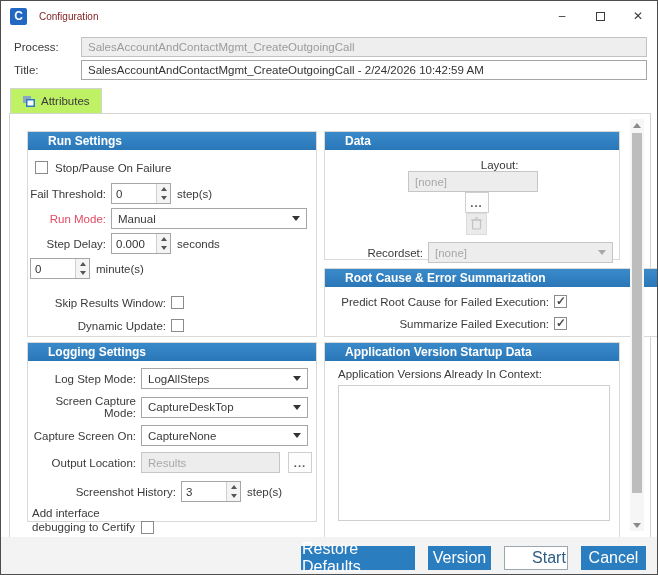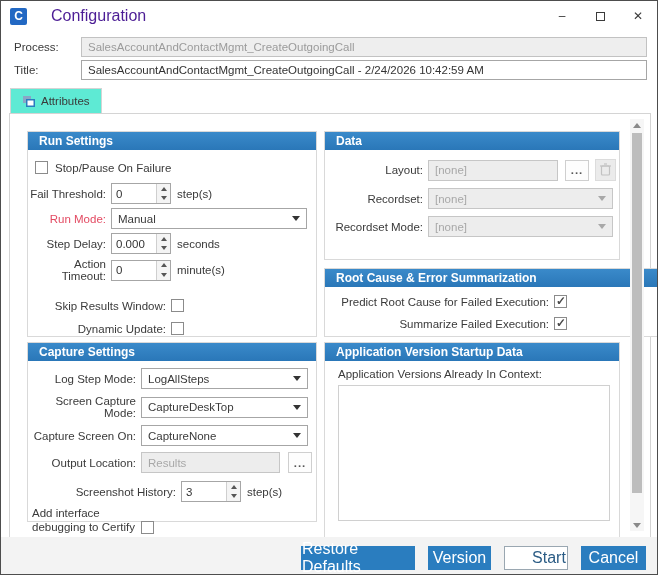--- a/index.html
+++ b/index.html
@@ -3,41 +3,41 @@
 <meta charset="utf-8">
 <style>
   * { box-sizing: border-box; }
   html,body { margin:0; padding:0; background:#9a9a9a; }
   body { font-family:"Liberation Sans", sans-serif; font-size:11.5px; color:#3a3a3a; }
   .window { position:relative; width:658px; height:575px; background:#fff; border:1px solid #4d4d4d; overflow:hidden; }
 
   
   .titlebar { position:absolute; top:0; left:0; right:0; height:30px; background:#fff; display:flex; align-items:center; padding-left:9px; }
   .app-icon { width:17px; height:17px; background:#2268c3; border-radius:2px; color:#fff; font-weight:bold; font-size:12px; display:flex; align-items:center; justify-content:center; }
-  .title-text { margin-left:24px; font-size:16px; color:#4c1d95; }
+  .title-text { margin-left:12px; font-size:10px; color:#7f1d1d; }
   .win-controls { margin-left:auto; display:flex; height:30px; }
   .win-btn { width:38px; height:30px; display:flex; align-items:center; justify-content:center; color:#3b3b3b; font-size:12px; cursor:default; }
   .max-glyph { width:9px; height:9px; border:1px solid #3b3b3b; display:inline-block; }
 
   
   .hdr-label { position:absolute; left:13px; }
   .hdr-input { position:absolute; left:80px; width:566px; height:20px; border:1px solid #a6a6a6; background:#fff; font-family:"Liberation Sans",sans-serif; font-size:11.5px; color:#333; padding:8px 6px; }
   .hdr-input.dis { background:#eeeeee; color:#9b9b9b; border-color:#c2c2c2; }
 
   
   .tabs { position:absolute; left:9px; top:87px; display:flex; z-index:3; }
-  .tab { height:26px; display:flex; align-items:center; gap:5px; padding:0 11px; border:1px solid #d4d4d4; background:#5eead4; margin-right:2px; }
+  .tab { height:26px; display:flex; align-items:center; gap:5px; padding:0 11px; border:1px solid #d4d4d4; background:#bef264; margin-right:2px; }
   .tab.active { background:#fff; border-top:2px solid #2a7dbf; border-bottom:1px solid #fff; font-weight:bold; }
   .tab-icon { display:flex; align-items:center; }
 
   
   .panel { position:absolute; left:8px; top:112px; width:642px; height:425px; border:1px solid #d4d4d4; background:#fff; }
 
   .group { position:absolute; border:1px solid #d9d9d9; background:#fff; }
-  .group-header { height:18px; line-height:18px; padding-left:11px; color:#fff; font-weight:bold; font-size:12px;
+  .group-header { height:18px; line-height:18px; padding-left:20px; color:#fff; font-weight:bold; font-size:12px;
      background:linear-gradient(#3a8aca,#2a77b8); }
 
   .row { display:flex; align-items:center; }
   .lbl { text-align:right; margin-right:5px; flex:none; }
   .unit { margin-left:6px; }
 
   .spinbox { display:flex; align-items:stretch; height:21px; border:1px solid #a6a6a6; background:#fff; flex:none; }
   .spinbox input { width:44px; border:none; outline:none; padding:0 4px; font-family:"Liberation Sans",sans-serif; font-size:11.5px; color:#333; }
   .spin { width:14px; display:flex; flex-direction:column; border-left:1px solid #cfcfcf; }
   .spin span { flex:1; display:flex; align-items:center; justify-content:center; background:#f4f4f4; }
@@ -144,42 +144,41 @@
         <span class="spinbox">
           <input value="0.000" style="">
           <span class="spin">
               <span class="su"></span>
               <span class="sd"></span>
             </span>
         </span>
         <span class="unit">seconds</span>
       </div>
       <div class="row" style="margin:4px 0 0 2px;">
-        <span class="lbl" style="width:76px;">Action Timeout:</span>
         <span class="spinbox">
           <input value="0" style="">
           <span class="spin">
               <span class="su"></span>
               <span class="sd"></span>
             </span>
         </span>
         <span class="unit">minute(s)</span>
       </div>
       <div class="row" style="margin:17px 0 0 2px;">
         <span class="lbl" style="width:136px;">Skip Results Window:</span>
         <span class="cb"></span>
       </div>
       <div class="row" style="margin:10px 0 0 2px;">
         <span class="lbl" style="width:136px;">Dynamic Update:</span>
         <span class="cb"></span>
       </div>
     </div>
 
     <div class="group" style="left:17px; top:228px; width:290px; height:180px;">
-      <div class="group-header">Capture Settings</div>
+      <div class="group-header">Logging Settings</div>
       <div class="row" style="margin:7px 0 0 2px;">
         <span class="lbl" style="width:106px;">Log Step Mode:</span>
         <span class="dd" style="width:167px;">
           <span class="dd-val">LogAllSteps</span>
           <span class="dd-arrow"></span>
         </span>
       </div>
       <div class="row" style="margin:6px 0 0 2px;">
         <span class="lbl" style="width:106px;">Screen Capture Mode:</span>
         <span class="dd" style="width:167px;">
@@ -211,21 +210,21 @@
         <span class="unit">step(s)</span>
       </div>
       <div class="row" style="margin:4px 0 0 4px;">
         <span class="lbl lbl2" style="width:104px;">Add interface debugging to Certify Log:</span>
         <span class="cb"></span>
       </div>
     </div>
 
     <div class="group" style="left:314px; top:17px; width:296px; height:129px;">
       <div class="group-header">Data</div>
-      <div class="row" style="margin:9px 0 4px 2px;">
+      <div class="row" style="margin:9px 0 4px 2px;flex-direction:column;">
         <span class="lbl" style="width:96px;">Layout:</span>
         <span class="txt dis" style="width:130px;">[none]</span>
         <span class="mini-btn" style="margin-left:7px;">...</span>
         <span class="icon-btn" style="margin-left:6px;">
           <span>
             <svg width="11" height="13" viewBox="0 0 11 13">
                 <g stroke="#c2c2c2" stroke-width="1.2" fill="none">
                   <rect x="1.5" y="3" width="8" height="9" rx="1"></rect>
                   <line x1="0" y1="3" x2="11" y2="3"></line>
                   <line x1="4" y1="1" x2="7" y2="1"></line>

